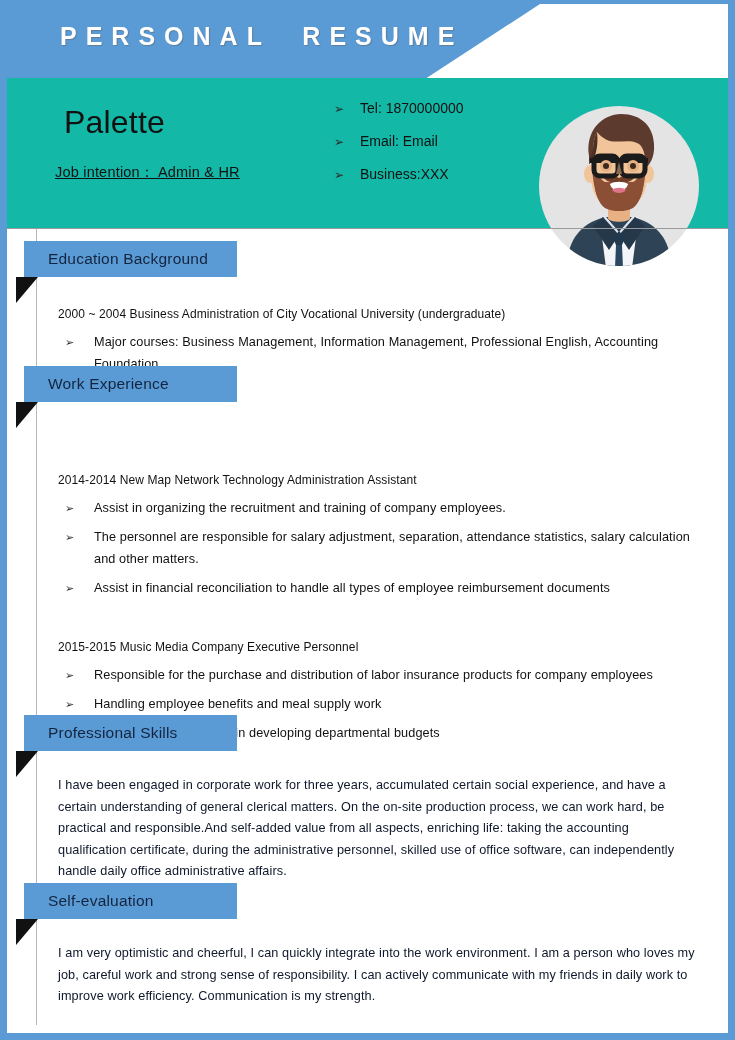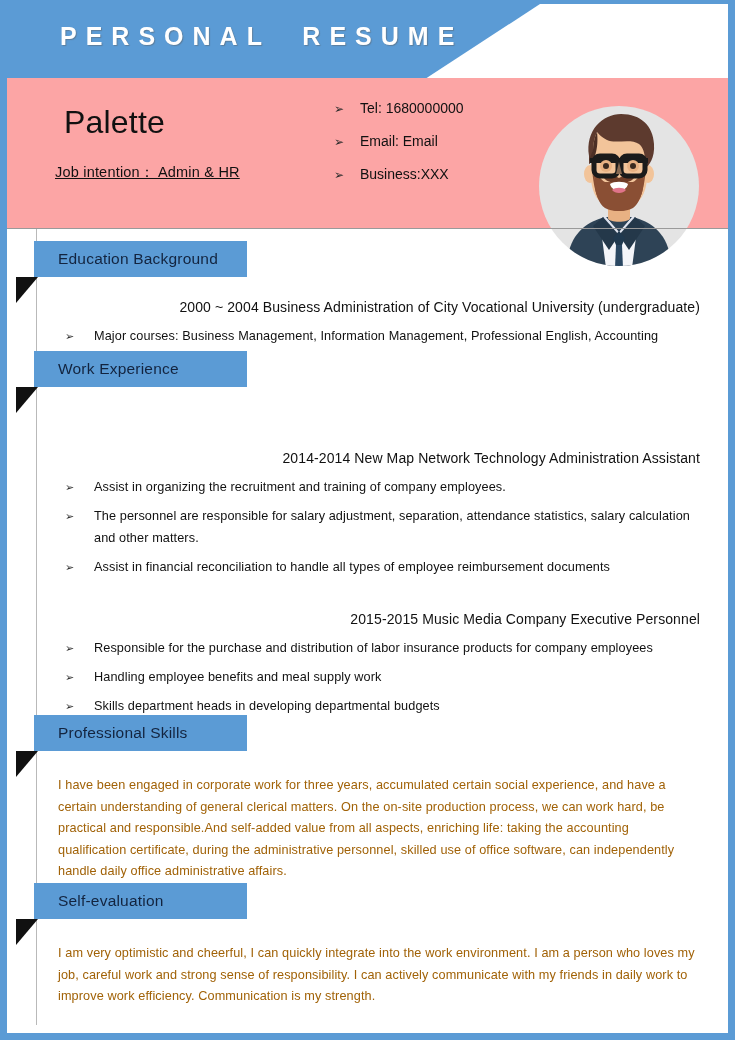--- a/index.html
+++ b/index.html
@@ -56,21 +56,21 @@
     white-space: pre;
     z-index: 3;
   }
 
   .header-area {
     position: absolute;
     left: 7px;
     top: 78px;
     width: 721px;
     height: 150px;
-    background: #fca5a5;
+    background: #14b8a6;
   }
 
   .name {
     position: absolute;
     left: 57px;
     top: 26px;
     font-size: 32px;
     color: #111111;
     letter-spacing: 0.2px;
   }
@@ -133,21 +133,21 @@
   }
 
   
   .section {
     position: absolute;
     left: 7px;
     width: 721px;
   }
   .sec-head {
     position: relative;
-    margin-left: 27px;
+    margin-left: 17px;
     width: 213px;
     height: 36px;
     background: #5b9bd5;
     display: flex;
     align-items: center;
   }
   .sec-head-label {
     margin-left: 24px;
     font-size: 15.5px;
     color: #13243f;
@@ -163,25 +163,24 @@
     border-bottom: 26px solid transparent;
   }
 
   .sec-body {
     padding-left: 51px;
     padding-right: 28px;
     padding-top: 14px;
   }
 
   .entry-title {
-    font-size: 14px;
-    color: #111111;
-    margin: 8px 0 10px 0;
+    font-size: 12px;
+    color: #111111;
+    margin: 16px 0 10px 0;
     letter-spacing: 0.1px;
-    text-align: right;
   }
   ul.bullets {
     list-style: none;
     margin: 0;
     padding: 0;
   }
   ul.bullets li {
     position: relative;
     padding-left: 36px;
     font-size: 12.7px;
@@ -192,21 +191,21 @@
   }
   ul.bullets li .arrow {
     position: absolute;
     left: 7px;
     top: 0;
     font-size: 11px;
     color: #2b2b2b;
   }
   .para {
     font-size: 12.7px;
-    color: #a16207;
+    color: #0f172a;
     line-height: 21.5px;
     margin: 0;
     letter-spacing: 0.1px;
   }
   .entry-gap { height: 18px; }
 </style>
 </head>
 <body>
 
 <div class="page">
@@ -220,21 +219,21 @@
   <div class="header-title">PERSONAL  RESUME</div>
 
   <div class="header-area">
 
     <div class="name">Palette</div>
     <div class="job-intention">Job intention： Admin &amp; HR</div>
 
     <div class="contact-list">
       <div class="contact-row">
         <span class="arrow">➢</span>
-        <span>Tel: 1680000000</span>
+        <span>Tel: 1870000000</span>
       </div>
       <div class="contact-row">
         <span class="arrow">➢</span>
         <span>Email: Email</span>
       </div>
       <div class="contact-row">
         <span class="arrow">➢</span>
         <span>Business:XXX</span>
       </div>
     </div>
@@ -312,21 +311,21 @@
       <p class="entry-title">2000 ~ 2004 Business Administration of City Vocational University (undergraduate)</p>
       <ul class="bullets">
         <li>
           <span class="arrow">➢</span>
           <span>Major courses: Business Management, Information Management, Professional English, Accounting Foundation</span>
         </li>
       </ul>
     </div>
   </div>
 
-  <div class="section" style="top:351px;">
+  <div class="section" style="top:366px;">
     <div class="sec-head">
       <span class="sec-head-label">Work Experience</span>
     </div>
     <div class="sec-fold"></div>
     <div class="sec-body" style="padding-top:55px;">
 
       <p class="entry-title">2014-2014 New Map Network Technology Administration Assistant</p>
       <ul class="bullets">
         <li>
           <span class="arrow">➢</span>

